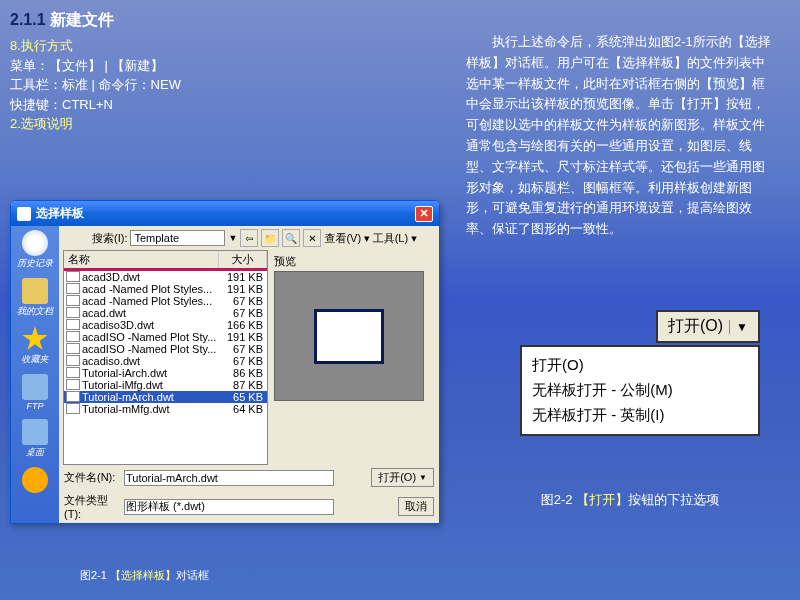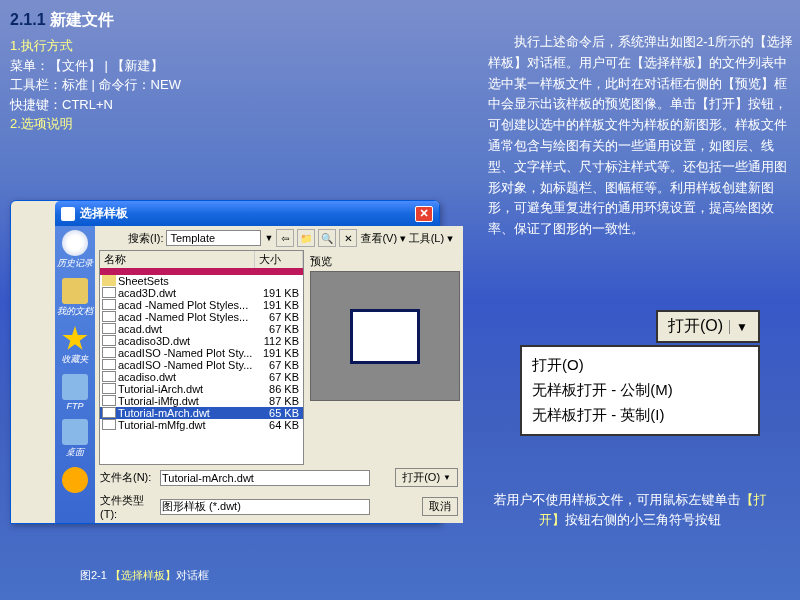--- a/index.html
+++ b/index.html
@@ -1,22 +1,22 @@
 <!DOCTYPE html>
 <html><head>
 <meta charset="utf-8">
 <style>
 * { margin: 0; padding: 0; box-sizing: border-box; font-family: "Microsoft YaHei", SimSun, sans-serif; }
 body { width: 800px; height: 600px; background: linear-gradient(180deg, #7a8ecc 0%, #5878c8 30%, #3858c8 50%, #4060c0 70%, #4870c8 100%); overflow: hidden; position: relative; }
 .title { color: #0a2868; font-weight: bold; font-size: 16px; padding: 10px 0 5px 10px; }
 .title .new { color: #fff; }
 .left-text { color: #fff; font-size: 13px; padding-left: 10px; line-height: 1.5; }
 .left-text .yellow { color: #ffff88; }
-.right-text { position: absolute; top: 32px; right: 2px; width: 310px; color: #fff; font-size: 13px; line-height: 1.6; text-indent: 2em; }
-.dialog { position: absolute; top: 200px; left: 10px; width: 430px; background: #ece9d8; border: 1px solid #0058d8; border-radius: 6px 6px 0 0; box-shadow: 2px 2px 6px rgba(0,0,0,0.3); padding-left: 44px; }
+.right-text { position: absolute; top: 32px; right: 24px; width: 310px; color: #fff; font-size: 13px; line-height: 1.6; text-indent: 2em; }
+.dialog { position: absolute; top: 200px; left: 10px; width: 430px; background: #ece9d8; border: 1px solid #0058d8; border-radius: 6px 6px 0 0; box-shadow: 2px 2px 6px rgba(0,0,0,0.3); }
 .dialog-titlebar { background: linear-gradient(180deg, #4a8cff 0%, #1868e0 50%, #0858d0 100%); color: #fff; font-size: 12px; font-weight: bold; padding: 4px 6px; display: flex; align-items: center; border-radius: 5px 5px 0 0; }
 .dialog-titlebar .ticon { width: 14px; height: 14px; background: #fff; margin-right: 5px; border-radius: 2px; }
 .dialog-titlebar .close { margin-left: auto; width: 18px; height: 16px; background: #e84030; color: #fff; border: 1px solid #fff; border-radius: 2px; text-align: center; line-height: 12px; font-size: 11px; cursor: pointer; }
 .dialog-body { display: flex; }
 .dialog-sidebar { width: 48px; background: linear-gradient(180deg, #5888e0 0%, #3868d0 100%); display: flex; flex-direction: column; align-items: center; padding-top: 4px; gap: 8px; }
 .sb-item { width: 40px; display: flex; flex-direction: column; align-items: center; color: #fff; font-size: 9px; cursor: pointer; font-style: italic; }
 .sb-icon { width: 26px; height: 26px; border-radius: 3px; margin-bottom: 1px; }
 .sb-icon.clock { background: radial-gradient(circle, #fff 40%, #b8c8e8 100%); border-radius: 50%; }
 .sb-icon.folder { background: #e8c860; }
 .sb-icon.star { background: #ffcc00; clip-path: polygon(50% 0%, 61% 35%, 98% 35%, 68% 57%, 79% 91%, 50% 70%, 21% 91%, 32% 57%, 2% 35%, 39% 35%); }
@@ -24,24 +24,24 @@
 .sb-icon.desktop { background: #88b8e8; }
 .sb-icon.buzz { background: #ffaa00; border-radius: 50%; }
 .dialog-main { flex: 1; background: #ece9d8; font-size: 11px; }
 .toolbar { display: flex; align-items: center; padding: 3px 5px; gap: 3px; margin-left: 28px; }
 .toolbar .lbl { font-size: 11px; }
 .toolbar input { font-size: 11px; padding: 1px 3px; width: 95px; border: 1px solid #888; background: #fff; }
 .toolbar .tbtn { width: 18px; height: 18px; border: 1px solid #aaa; background: #ece9d8; cursor: pointer; display: flex; align-items: center; justify-content: center; font-size: 10px; }
 .toolbar .dropdown { font-size: 11px; cursor: pointer; }
 .file-area { display: flex; }
 .file-list { width: 205px; height: 215px; background: #fff; border: 1px solid #888; margin: 0 4px; overflow: auto; }
-.file-header { display: flex; background: #ece9d8; border-bottom: 7px solid #be185d; font-size: 11px; }
+.file-header { display: flex; background: #ece9d8; border-bottom: 3px solid #be185d; font-size: 11px; }
 .file-header div { padding: 1px 4px; border-right: 1px solid #ccc; }
 .fh-name { flex: 1; }
-.fh-size { width: 48px; text-align: left; }
+.fh-size { width: 48px; text-align: center; }
 .file-row { display: flex; font-size: 11px; padding: 0 2px; cursor: pointer; }
 .file-row.selected { background: #2858c0; color: #fff; }
 .file-row .ficon { width: 14px; height: 11px; margin-right: 2px; flex-shrink: 0; }
 .file-row .ficon.folder { background: #f0d878; }
 .file-row .ficon.dwt { background: #fff; border: 1px solid #888; }
 .file-row .fname { flex: 1; white-space: nowrap; overflow: hidden; text-overflow: ellipsis; }
 .file-row .fsize { width: 45px; text-align: right; padding-right: 2px; }
 .preview-area { width: 155px; padding: 2px; }
 .preview-label { font-size: 11px; padding: 2px 0; }
 .preview-box { width: 150px; height: 130px; background: #888; border: 1px solid #666; display: flex; align-items: center; justify-content: center; }
@@ -65,21 +65,21 @@
 </style>
 </head>
 <body>
 
 <div class="title">
   <span>2.1.1</span>
   <span class="new">新建文件</span>
 </div>
 
 <div class="left-text">
-  <div class="yellow">1.执行方式</div>
+  <div class="yellow">8.执行方式</div>
   <div>菜单：【文件】 | 【新建】</div>
   <div>工具栏：标准 | 命令行：NEW</div>
   <div>快捷键：CTRL+N</div>
   <div class="yellow">2.选项说明</div>
 </div>
 
 <div class="right-text">执行上述命令后，系统弹出如图2-1所示的【选择样板】对话框。用户可在【选择样板】的文件列表中选中某一样板文件，此时在对话框右侧的【预览】框中会显示出该样板的预览图像。单击【打开】按钮，可创建以选中的样板文件为样板的新图形。样板文件通常包含与绘图有关的一些通用设置，如图层、线型、文字样式、尺寸标注样式等。还包括一些通用图形对象，如标题栏、图幅框等。利用样板创建新图形，可避免重复进行的通用环境设置，提高绘图效率、保证了图形的一致性。</div>
 
 <div class="dialog">
   <div class="dialog-titlebar">
@@ -127,25 +127,20 @@
         <span class="dropdown"><span>工具(L)</span> ▾</span>
       </div>
       <div class="file-area">
         <div class="file-list">
           <div class="file-header">
             <div class="fh-name">名称</div>
             <div class="fh-size">大小</div>
           </div>
           <div id="files">
               <div class="file-row">
-                <div class="ficon folder"></div>
-                <div class="fname">SheetSets</div>
-                <div class="fsize"></div>
-              </div>
-              <div class="file-row">
                 <div class="ficon dwt"></div>
                 <div class="fname">acad3D.dwt</div>
                 <div class="fsize">191 KB</div>
               </div>
               <div class="file-row">
                 <div class="ficon dwt"></div>
                 <div class="fname">acad -Named Plot Styles...</div>
                 <div class="fsize">191 KB</div>
               </div>
               <div class="file-row">
@@ -154,21 +149,21 @@
                 <div class="fsize">67 KB</div>
               </div>
               <div class="file-row">
                 <div class="ficon dwt"></div>
                 <div class="fname">acad.dwt</div>
                 <div class="fsize">67 KB</div>
               </div>
               <div class="file-row">
                 <div class="ficon dwt"></div>
                 <div class="fname">acadiso3D.dwt</div>
-                <div class="fsize">112 KB</div>
+                <div class="fsize">166 KB</div>
               </div>
               <div class="file-row">
                 <div class="ficon dwt"></div>
                 <div class="fname">acadISO -Named Plot Sty...</div>
                 <div class="fsize">191 KB</div>
               </div>
               <div class="file-row">
                 <div class="ficon dwt"></div>
                 <div class="fname">acadISO -Named Plot Sty...</div>
                 <div class="fsize">67 KB</div>
@@ -238,14 +233,14 @@
     </div>
   </div>
   <div class="open-dropdown" id="openitems">
       <div>打开(O)</div>
       <div>无样板打开 - 公制(M)</div>
       <div>无样板打开 - 英制(I)</div>
     </div>
 </div>
 
 <div class="fig2-caption">
-  <div><span>若用户不使用样板文件，可用鼠标左键单击</span><span class="yellow">【打开】</span><span>按钮右侧的小三角符号按钮</span></div>
+  <div><span>图2-2 </span><span class="yellow">【打开】</span><span>按钮的下拉选项</span></div>
 </div>
 
 </body></html>

